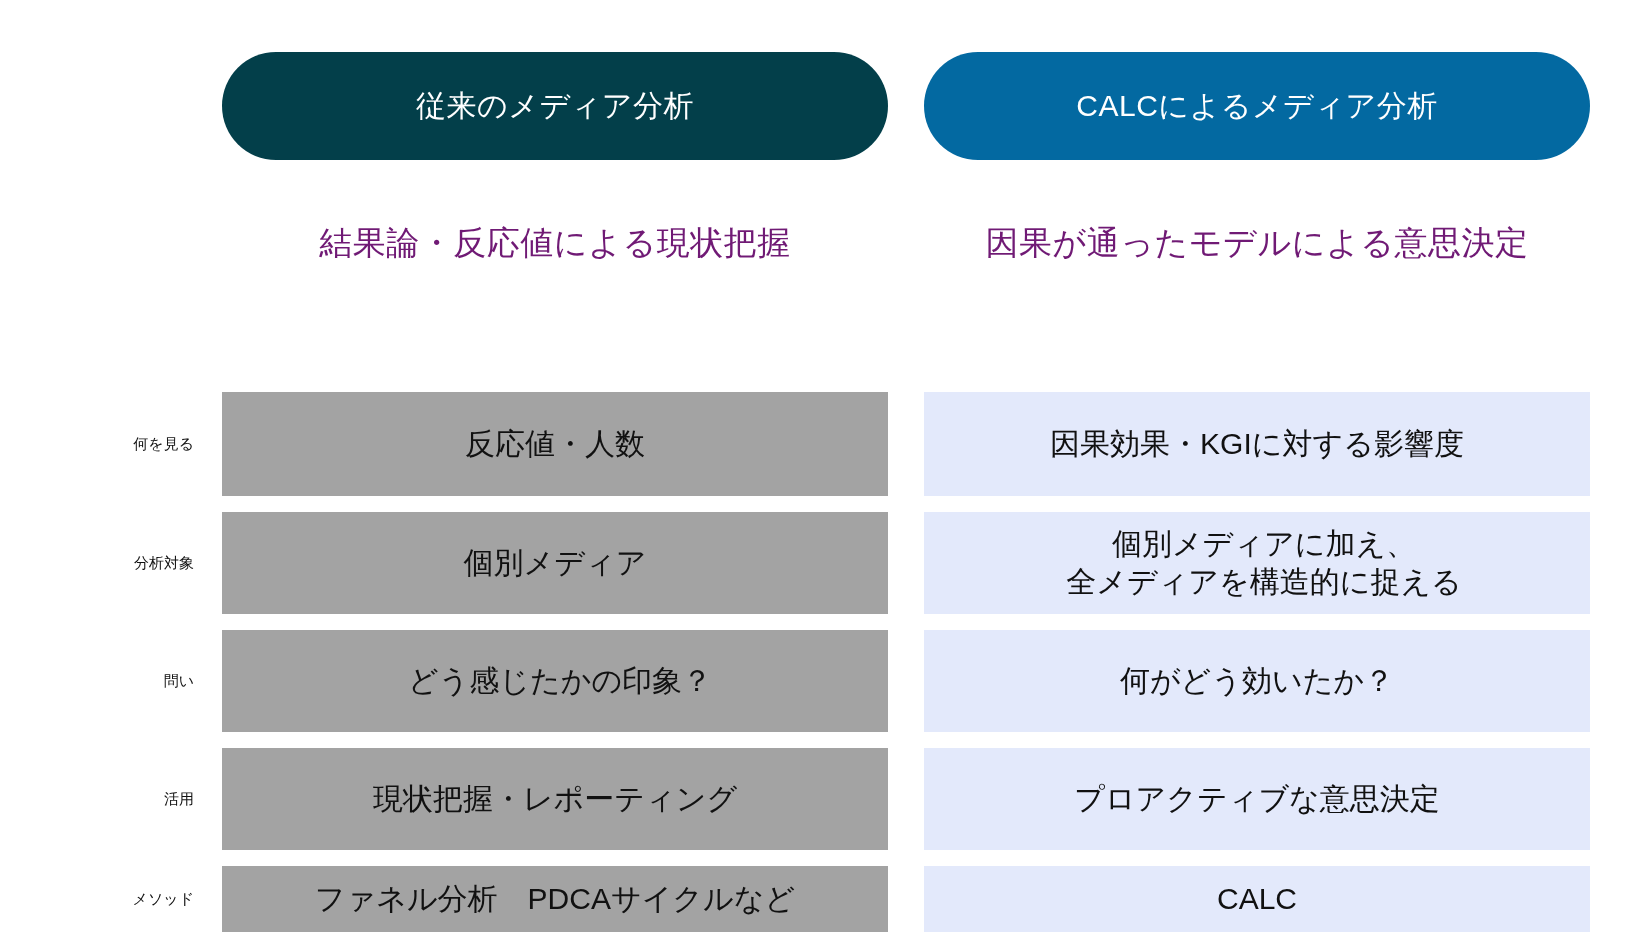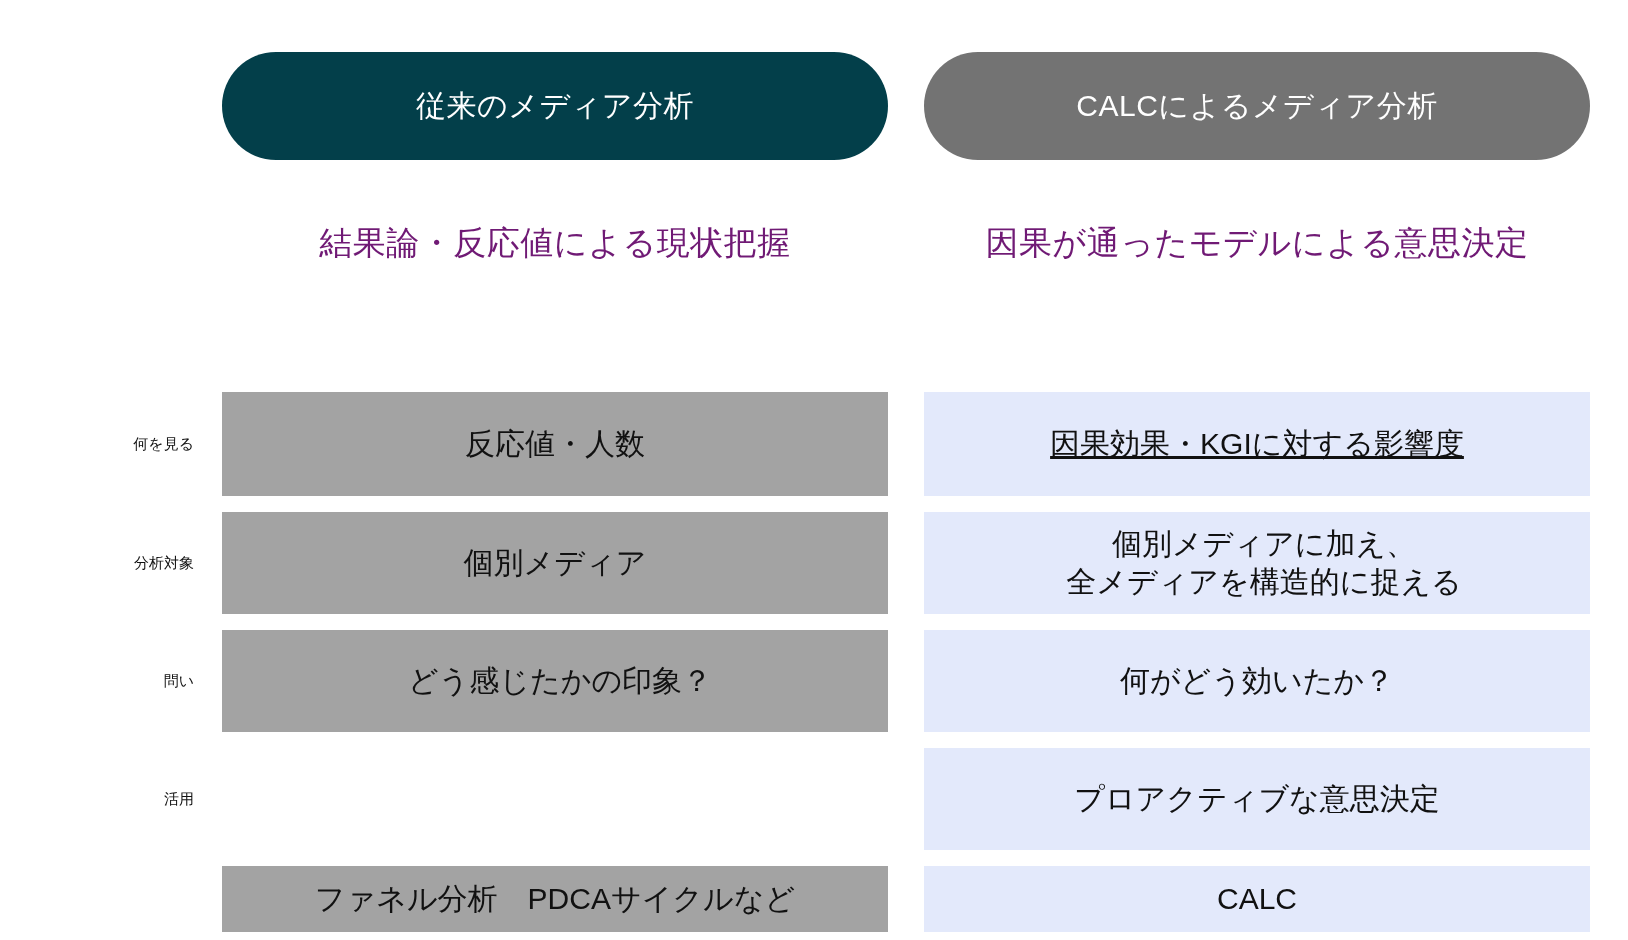--- a/index.html
+++ b/index.html
@@ -46,21 +46,21 @@
     font-weight: 400;
   }
   .pill-left {
     grid-column: 2;
     grid-row: 2;
     background: #033f4a;
   }
   .pill-right {
     grid-column: 4;
     grid-row: 2;
-    background: #737373;
+    background: #0369a1;
   }
 
   
   .subtitle {
     display: flex;
     align-items: center;
     justify-content: center;
     font-size: 33px;
     font-weight: 500;
     color: #701a75;
@@ -114,31 +114,33 @@
     <div class="pill pill-left">従来のメディア分析</div>
 
     <div class="pill pill-right">CALCによるメディア分析</div>
 
     <div class="subtitle subtitle-left">結果論・反応値による現状把握</div>
 
     <div class="subtitle subtitle-right">因果が通ったモデルによる意思決定</div>
 
     <div class="row-label" style="grid-row:6;">何を見る</div>
     <div class="cell cell-left" style="grid-row:6;">反応値・人数</div>
-    <div class="cell cell-right" style="grid-row:6;text-decoration:underline;">因果効果・KGIに対する影響度</div>
+    <div class="cell cell-right" style="grid-row:6;">因果効果・KGIに対する影響度</div>
 
     <div class="row-label" style="grid-row:7;">分析対象</div>
     <div class="cell cell-left" style="grid-row:7;">個別メディア</div>
     <div class="cell cell-right" style="grid-row:7;padding-left:28px;">個別メディアに加え、
 全メディアを構造的に捉える</div>
 
     <div class="row-label" style="grid-row:8;margin-left:48px;">問い</div>
     <div class="cell cell-left" style="grid-row:8;padding-left:24px;">どう感じたかの印象？</div>
     <div class="cell cell-right" style="grid-row:8;">何がどう効いたか？</div>
 
     <div class="row-label" style="grid-row:9;">活用</div>
+    <div class="cell cell-left" style="grid-row:9;">現状把握・レポーティング</div>
     <div class="cell cell-right" style="grid-row:9;">プロアクティブな意思決定</div>
 
+    <div class="row-label" style="grid-row:10;">メソッド</div>
     <div class="cell cell-left" style="grid-row:10;">ファネル分析　PDCAサイクルなど</div>
     <div class="cell cell-right" style="grid-row:10;">CALC</div>
 
   </div>
 </div>
 
 </body></html>

